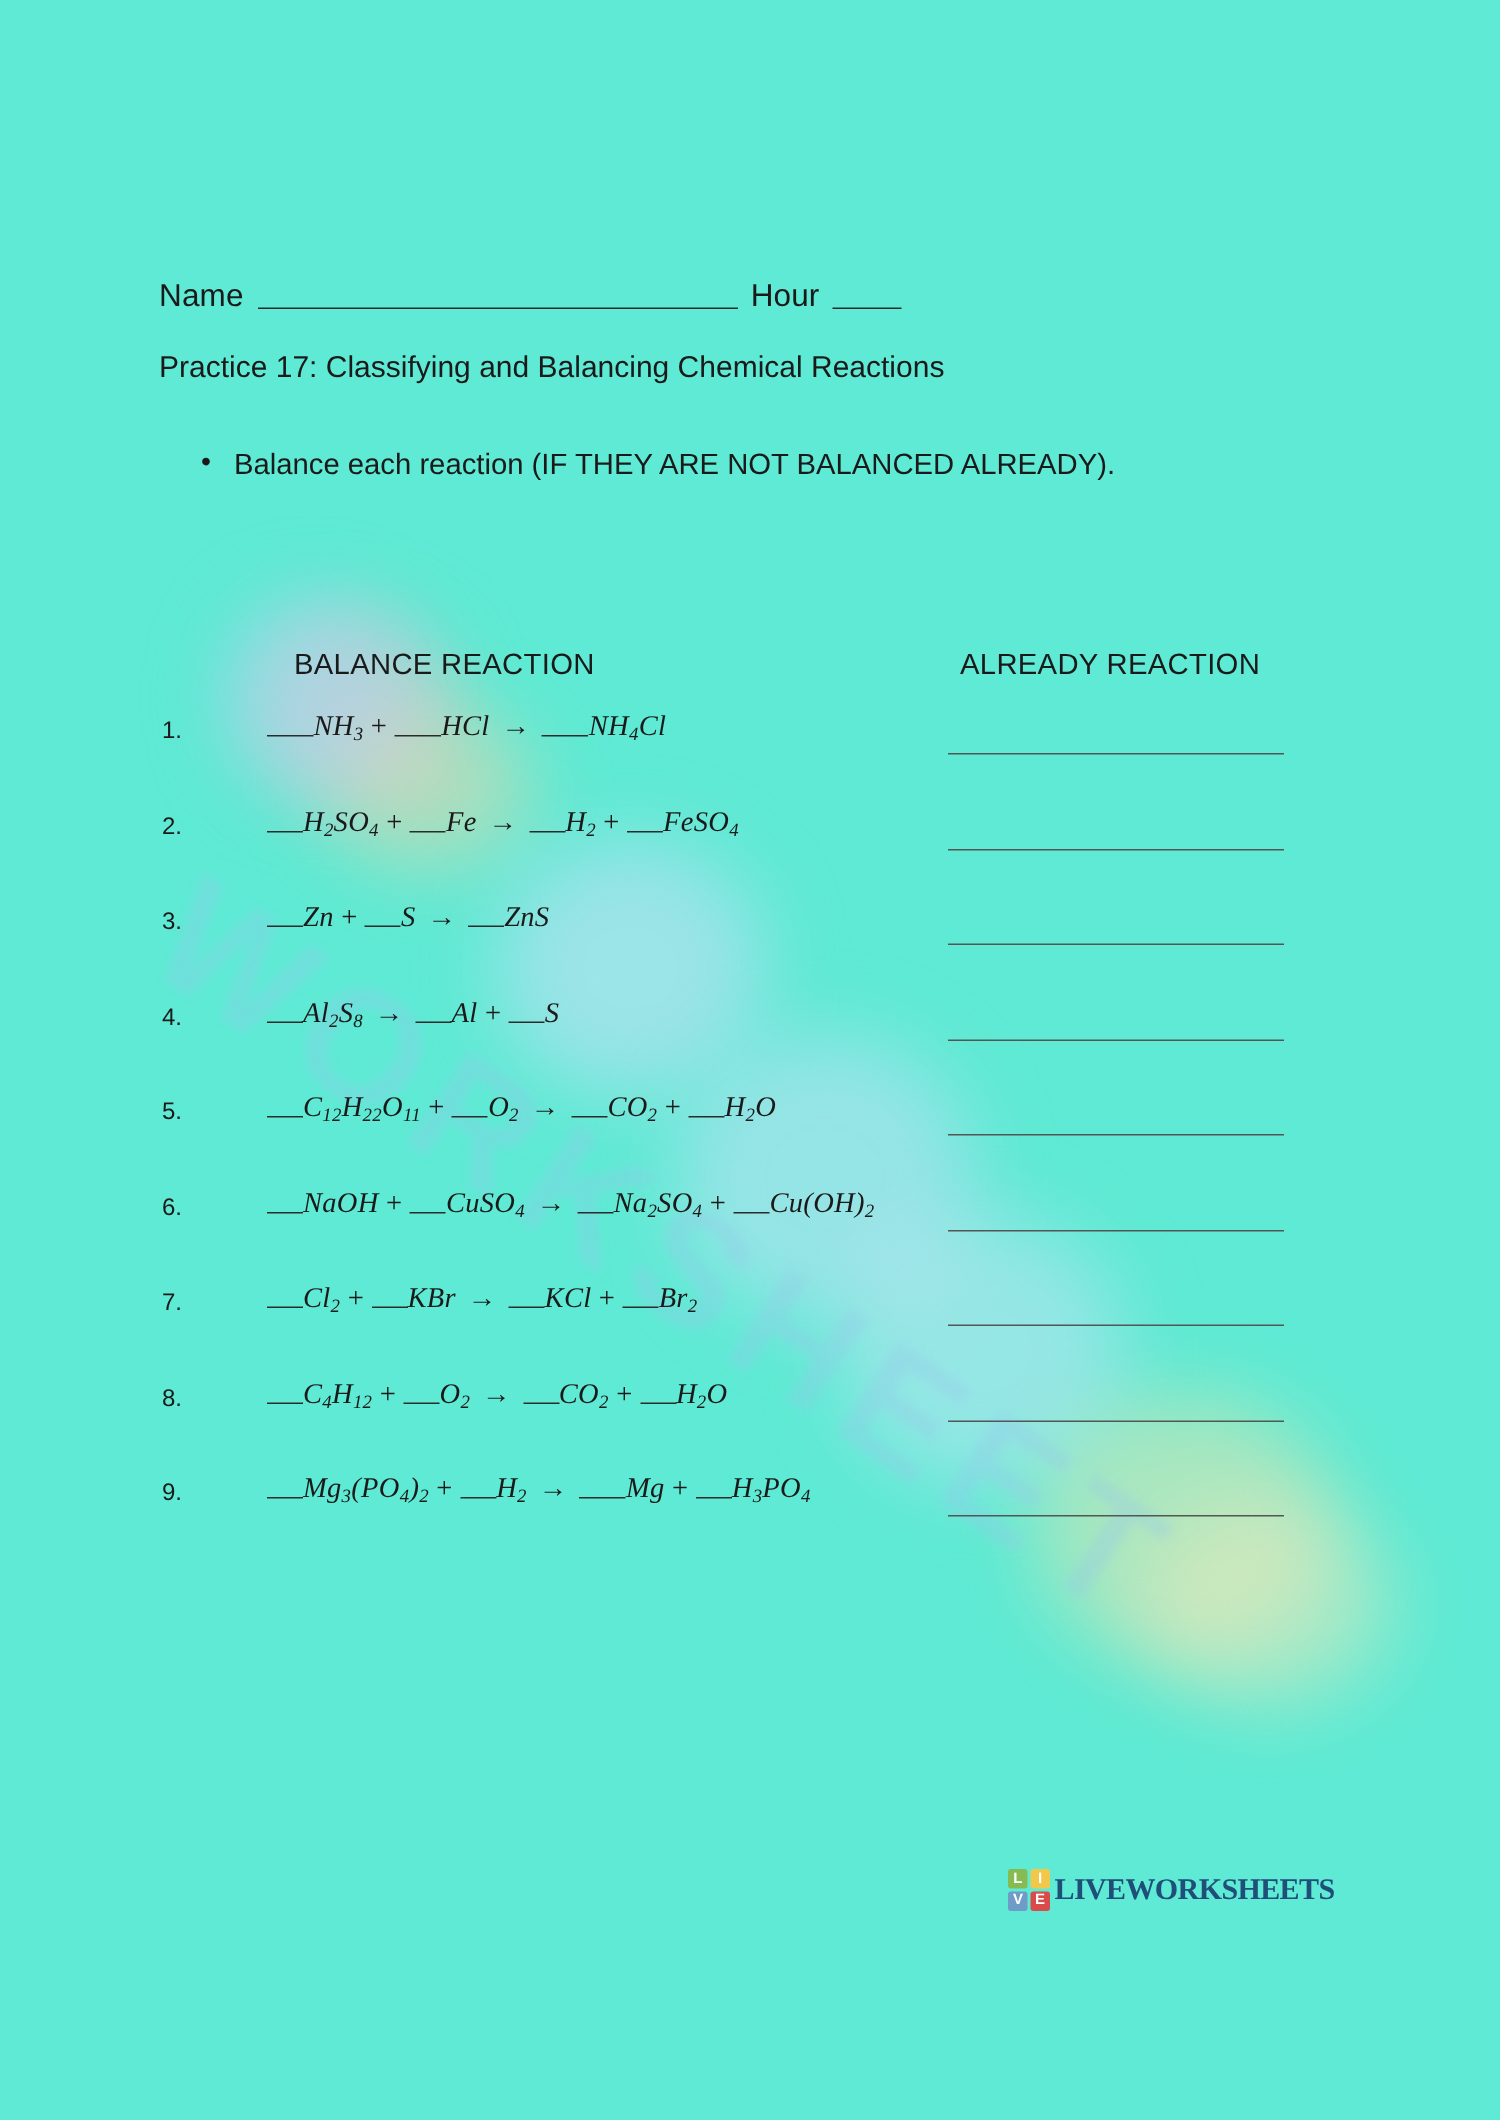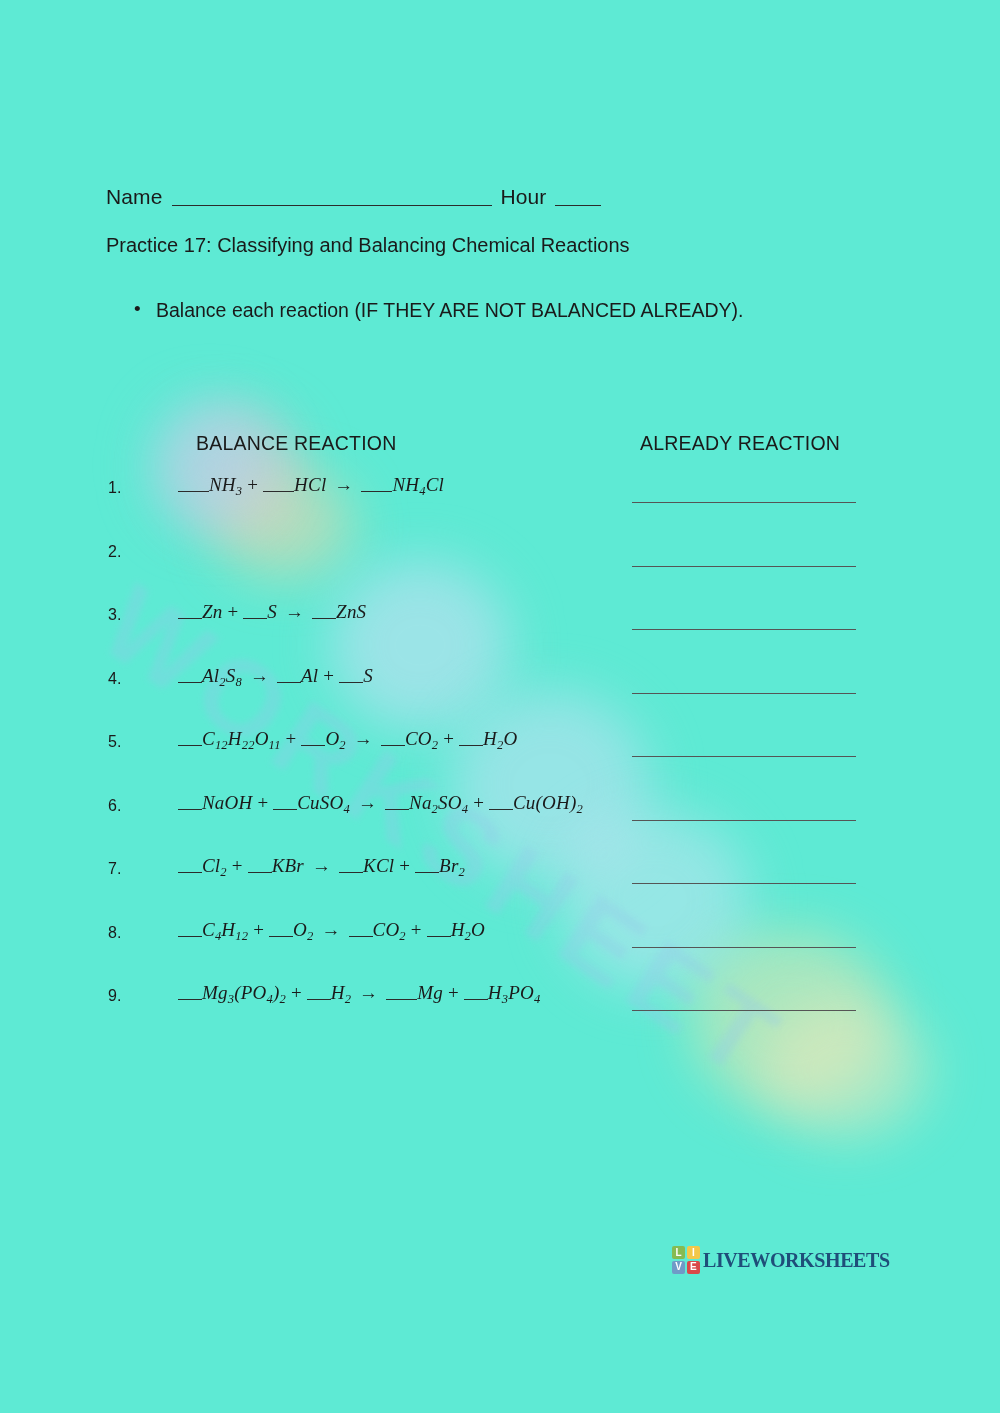--- a/index.html
+++ b/index.html
@@ -238,20 +238,21 @@
     <div class="rows">
 
       <div class="row">
         <div class="row-num">1.</div>
         <div class="row-eq"><span class="blank b4"></span>NH<sub>3</sub> <span class="plus">+</span> <span class="blank b4"></span>HCl <span class="arrow">→</span> <span class="blank b4"></span>NH<sub>4</sub>Cl</div>
         <div class="answer-line"></div>
       </div>
 
       <div class="row">
         <div class="row-num">2.</div>
+        <div class="row-eq"><span class="blank b3"></span>H<sub>2</sub>SO<sub>4</sub> <span class="plus">+</span> <span class="blank b3"></span>Fe <span class="arrow">→</span> <span class="blank b3"></span>H<sub>2</sub> <span class="plus">+</span> <span class="blank b3"></span>FeSO<sub>4</sub></div>
         <div class="answer-line"></div>
       </div>
 
       <div class="row">
         <div class="row-num">3.</div>
         <div class="row-eq"><span class="blank b3"></span>Zn <span class="plus">+</span> <span class="blank b3"></span>S <span class="arrow">→</span> <span class="blank b3"></span>ZnS</div>
         <div class="answer-line"></div>
       </div>
 
       <div class="row">

